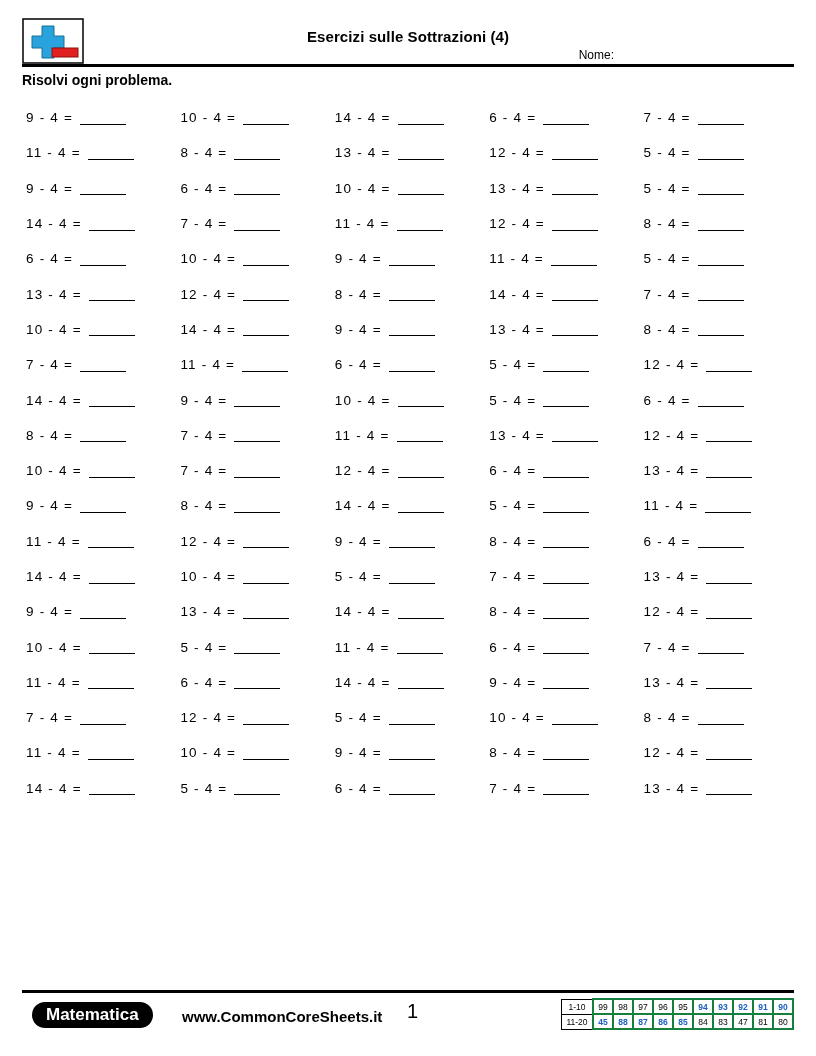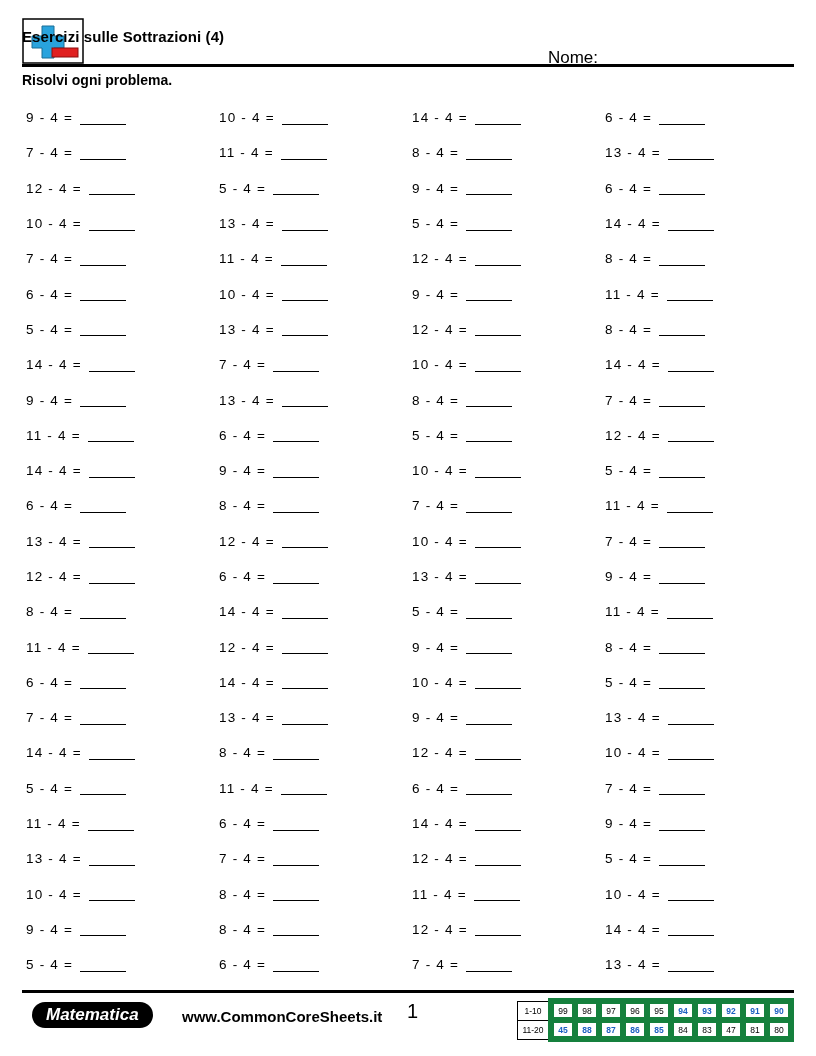--- a/index.html
+++ b/index.html
@@ -32,50 +32,50 @@
     top: 0;
     width: 62px;
     height: 46px;
   }
   .logo svg { display: block; }
   .title {
     position: absolute;
     left: 0;
     right: 0;
     top: 10px;
-    text-align: left;
+    text-align: center;
     font-size: 15px;
     font-weight: bold;
     color: #000;
     letter-spacing: 0.1px;
   }
   .name-label {
     position: absolute;
-    right: 196px;
+    right: 180px;
     top: 30px;
-    font-size: 17px;
+    font-size: 12px;
   }
   .header-rule {
     position: absolute;
     left: 0;
     right: 0;
     top: 46px;
     height: 3px;
     background: #000;
   }
   .instructions {
     margin-top: 6px;
     font-size: 14px;
     font-weight: bold;
   }
   
   .grid {
     margin-top: 12px;
     display: grid;
-    grid-template-columns: repeat(4, 1fr);
+    grid-template-columns: repeat(5, 1fr);
     grid-auto-rows: 35.3px;
     column-gap: 0px;
   }
   .cell {
     display: flex;
     align-items: center;
     font-size: 13.5px;
     white-space: nowrap;
     padding-left: 4px;
   }
@@ -108,21 +108,20 @@
   .brand {
     position: absolute;
     left: 10px;
     top: 6px;
     background: #000;
     color: #fff;
     font-weight: bold;
     font-size: 17px;
     padding: 3px 14px;
     border-radius: 14px;
-    font-style: italic;
   }
   .site {
     position: absolute;
     left: 160px;
     top: 12px;
     font-size: 15px;
     font-weight: bold;
   }
   .page-num {
     position: absolute;
@@ -132,21 +131,21 @@
   }
   .answer-key {
     position: absolute;
     right: 0;
     top: 2px;
     border-collapse: collapse;
     font-size: 8.5px;
     padding-left: 20px;
   }
   .answer-key td {
-    border: 6px solid #15803d;
+    border: 2px solid #15803d;
     width: 18px;
     height: 13px;
     text-align: center;
     vertical-align: middle;
     padding: 0;
   }
   .answer-key td.rowlabel {
     width: 30px;
     border: 1px solid #000;
     font-size: 8.5px;

